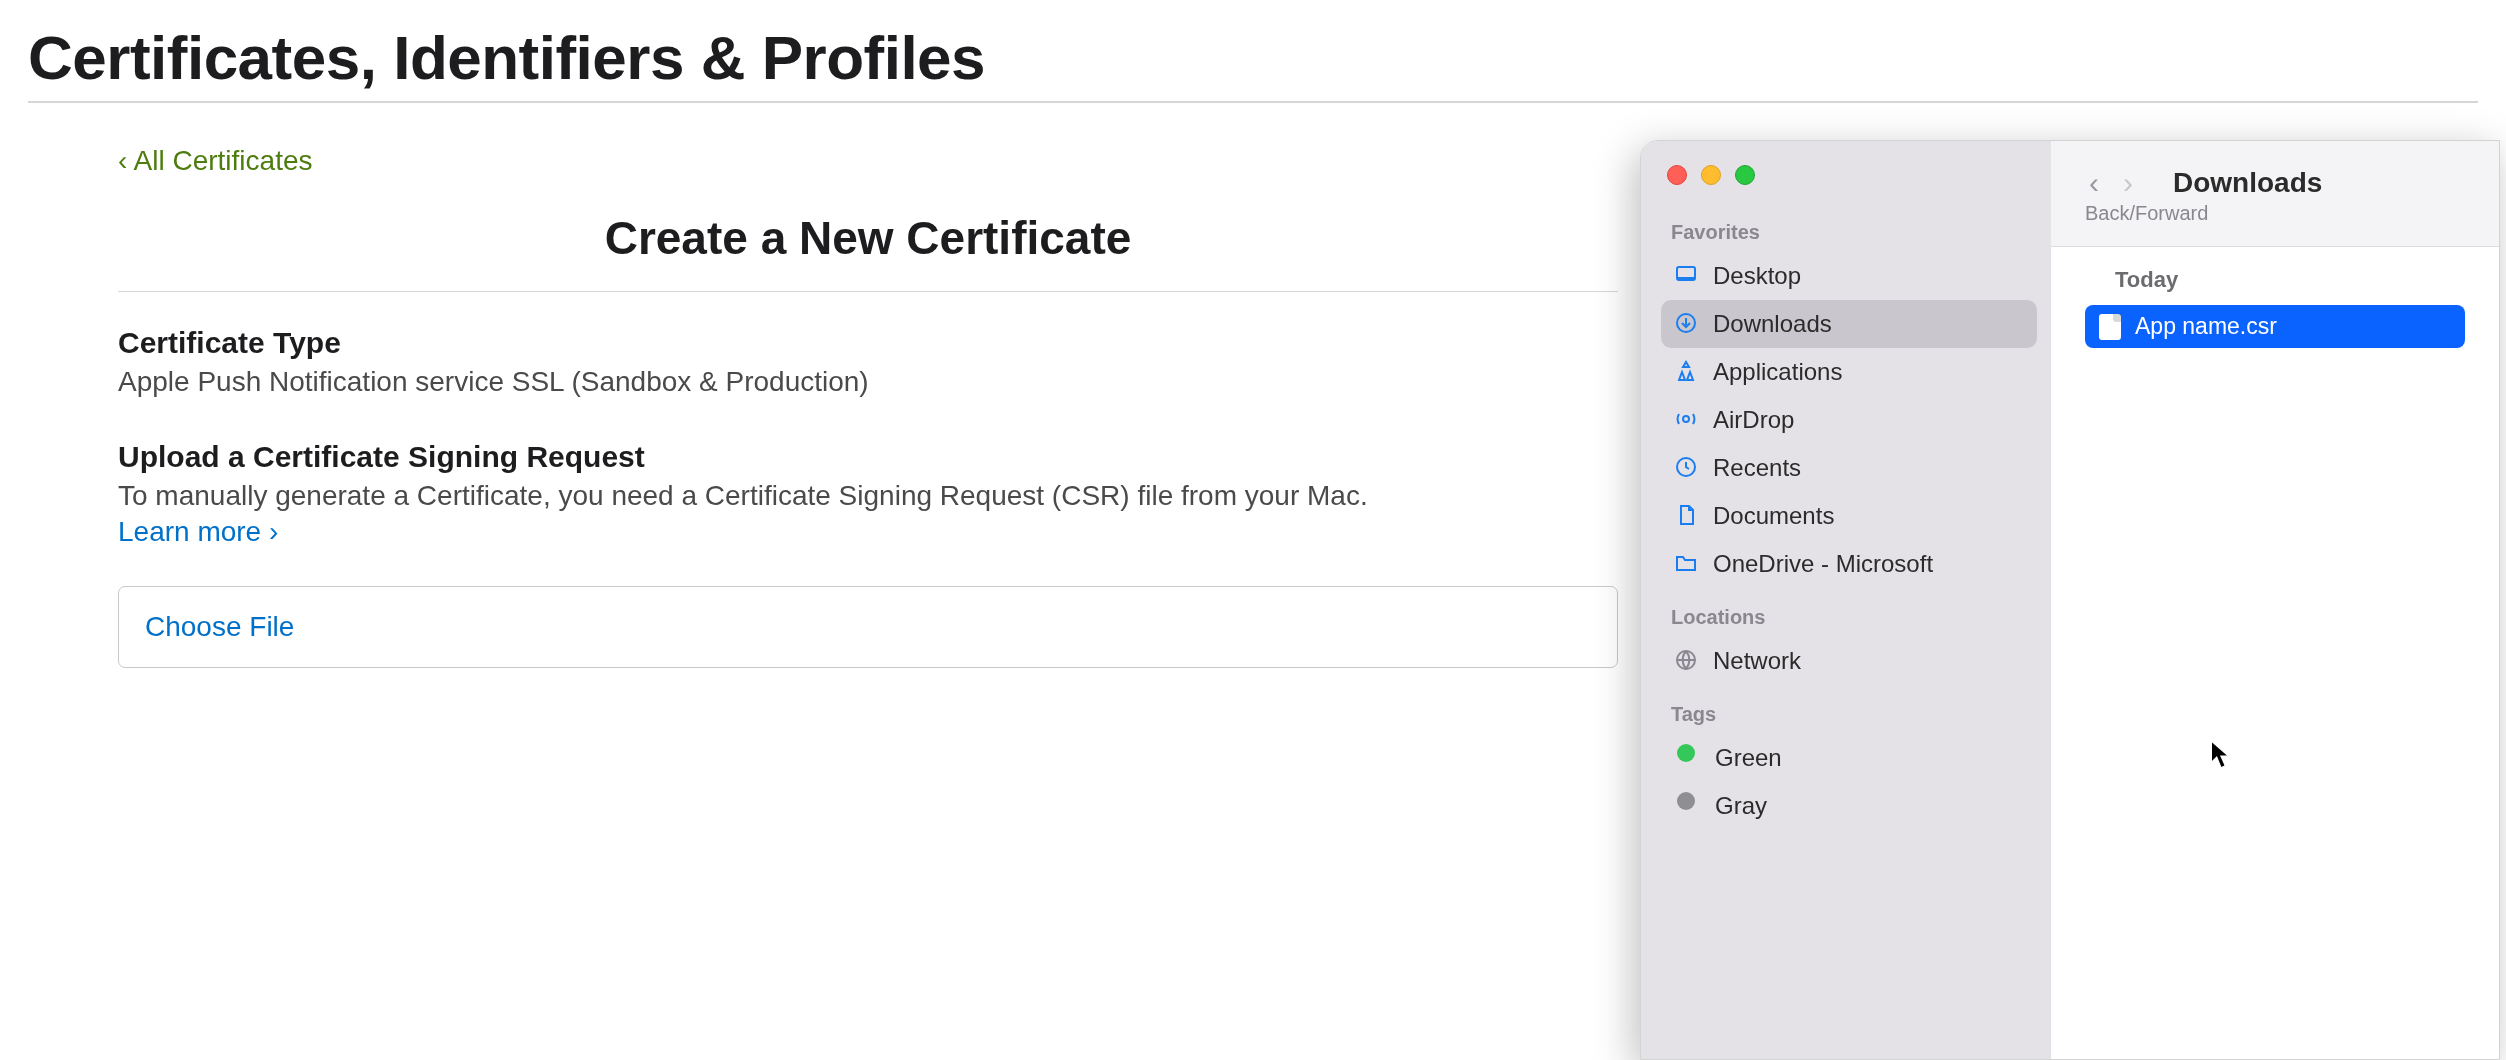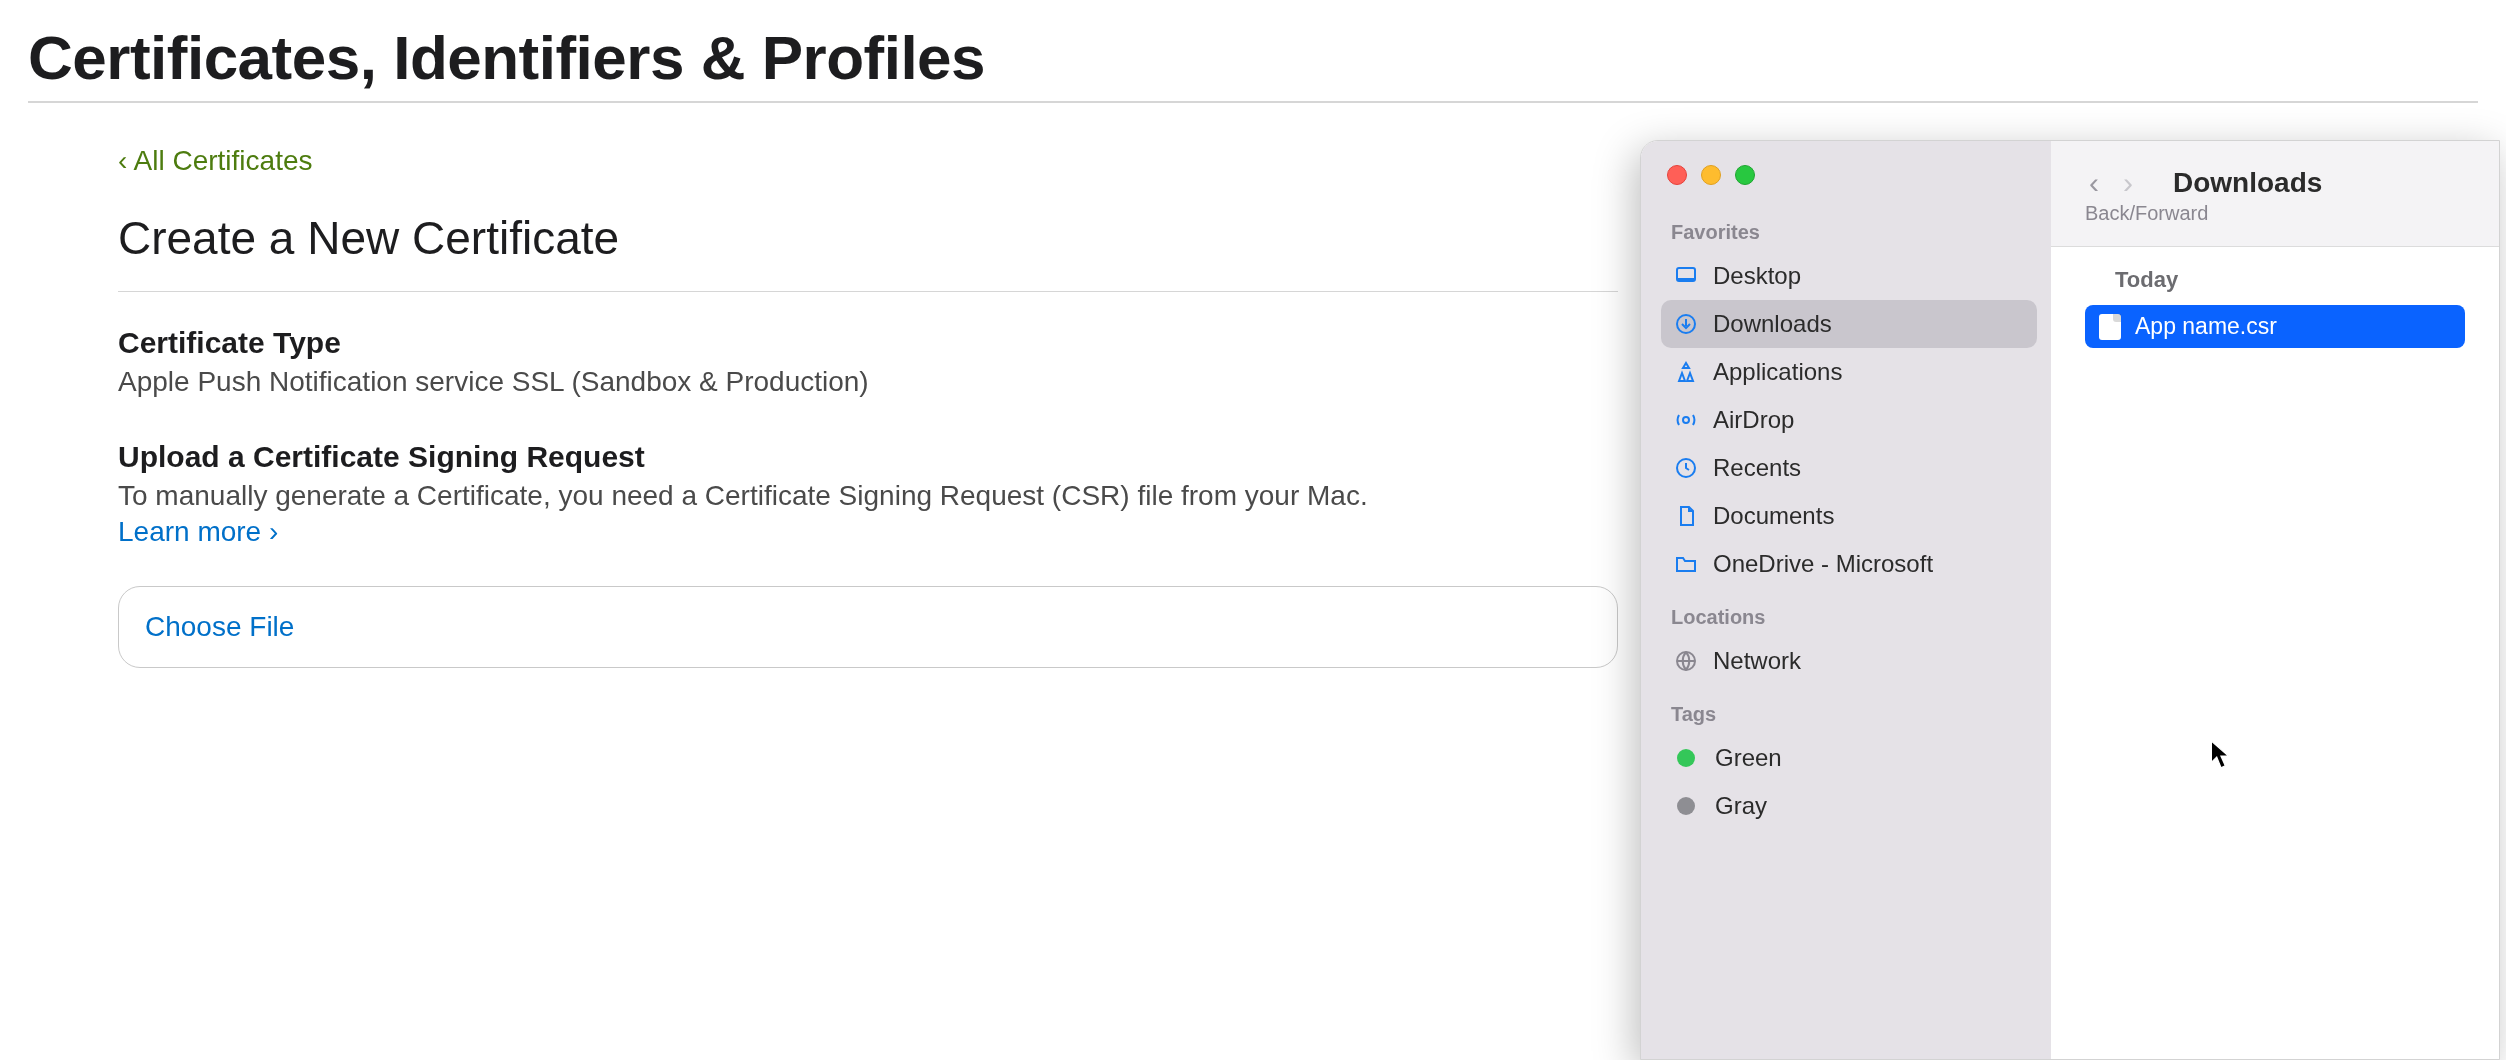--- a/index.html
+++ b/index.html
@@ -38,22 +38,23 @@
   }
   .back-link {
     color: #4d7c0f;
     font-size: 28px;
     text-decoration: none;
     display: inline-block;
     margin-bottom: 28px;
   }
   .section-heading {
     font-size: 46px;
-    font-weight: 400;
+    font-weight: 700;
     margin: 6px 0 26px 0;
+    text-align: center;
   }
   .section-hr {
     border: none;
     border-top: 1px solid #d6d6d6;
     margin: 0 0 34px 0;
   }
 
   .label {
     font-size: 30px;
     font-weight: 600;
@@ -72,21 +73,21 @@
   .learn-more {
     color: #0070c9;
     font-size: 28px;
     text-decoration: none;
     display: inline-block;
     margin-bottom: 38px;
   }
 
   .choose-file {
     border: 1.5px solid #c9c9c9;
-    border-radius: 22px;
+    border-radius: 7px;
     padding: 24px 26px;
     font-size: 28px;
     color: #0070c9;
     cursor: pointer;
     background: #fff;
     width: 100%;
     text-align: left;
   }
 
   
@@ -121,21 +122,21 @@
 
   .sb-section-label {
     font-size: 20px;
     font-weight: 600;
     color: #8a8790;
     margin: 18px 0 8px 10px;
   }
 
   .sb-item {
     display: flex;
-    align-items: center;
+    align-items: flex-start;
     gap: 14px;
     padding: 10px 12px;
     border-radius: 10px;
     font-size: 24px;
     color: #2b2b2b;
     cursor: pointer;
   }
   .sb-item.selected { background: #c9c6cd; }
   .sb-item .ic {
     width: 26px; height: 26px;

